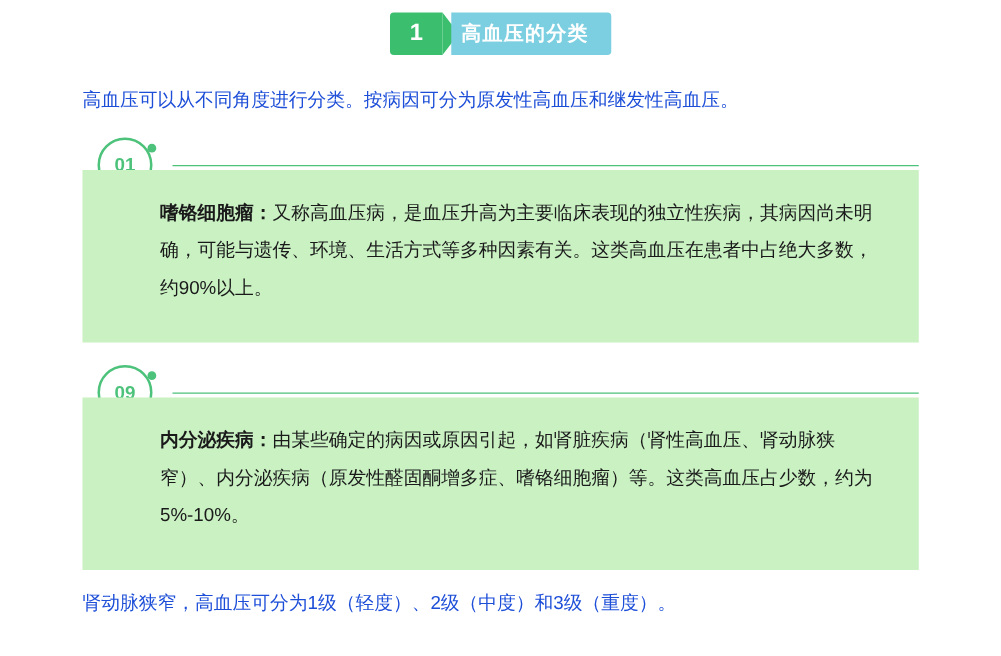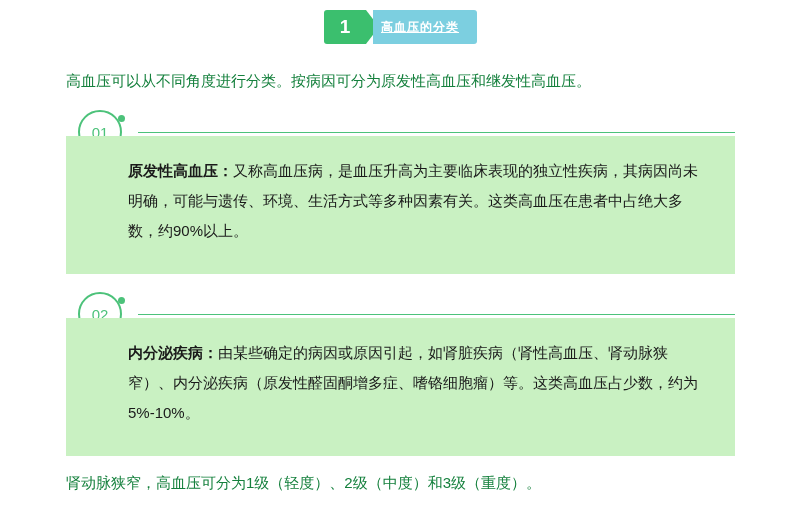--- a/index.html
+++ b/index.html
@@ -39,36 +39,35 @@
   .header-sep {
     width: 0;
     height: 0;
     border-top: 17px solid transparent;
     border-bottom: 17px solid transparent;
     border-left: 13px solid #3bbf6e;
   }
   .header-title {
     background: #7ccfe0;
     color: #ffffff;
-    font-size: 12px;
+    font-size: 16px;
     font-weight: bold;
     display: flex;
     align-items: center;
     padding: 0 18px 0 8px;
     border-radius: 0 3px 3px 0;
     margin-left: -6px;
     letter-spacing: 1px;
-    text-decoration: underline;
   }
 
   
   .para {
     font-size: 15px;
     line-height: 22px;
-    color: #15803d;
+    color: #1d4ed8;
     margin: 0;
     padding: 0 66px;
   }
   .intro {
     margin-top: 26px;
   }
   .outro {
     margin-top: 16px;
   }
 
@@ -91,21 +90,21 @@
     height: 44px;
     border-radius: 50%;
     border: 2px solid #4cc27a;
     background: #ffffff;
     box-sizing: border-box;
     display: flex;
     align-items: center;
     justify-content: center;
     font-size: 15px;
     color: #4cc27a;
-    font-weight: normal;
+    font-weight: bold;
   }
   .dot {
     position: absolute;
     left: 52px;
     top: 5px;
     width: 7px;
     height: 7px;
     border-radius: 50%;
     background: #4cc27a;
   }
@@ -144,27 +143,27 @@
 
 <p class="para intro">高血压可以从不同角度进行分类。按病因可分为原发性高血压和继发性高血压。</p>
 
 <div class="section section-1">
   <div class="section-head">
     <div class="circle">01</div>
     <div class="dot"></div>
     <div class="rule"></div>
   </div>
   <div class="body-box">
-    <span class="lead">原发性高血压：</span><span>又称高血压病，是血压升高为主要临床表现的独立性疾病，其病因尚未明确，可能与遗传、环境、生活方式等多种因素有关。这类高血压在患者中占绝大多数，约90%以上。</span>
+    <span class="lead">嗜铬细胞瘤：</span><span>又称高血压病，是血压升高为主要临床表现的独立性疾病，其病因尚未明确，可能与遗传、环境、生活方式等多种因素有关。这类高血压在患者中占绝大多数，约90%以上。</span>
   </div>
 </div>
 
 <div class="section section-2">
   <div class="section-head">
-    <div class="circle">02</div>
+    <div class="circle">09</div>
     <div class="dot"></div>
     <div class="rule"></div>
   </div>
   <div class="body-box">
     <span class="lead">内分泌疾病：</span><span>由某些确定的病因或原因引起，如肾脏疾病（肾性高血压、肾动脉狭窄）、内分泌疾病（原发性醛固酮增多症、嗜铬细胞瘤）等。这类高血压占少数，约为5%-10%。</span>
   </div>
 </div>
 
 <p class="para outro">肾动脉狭窄，高血压可分为1级（轻度）、2级（中度）和3级（重度）。</p>
 

